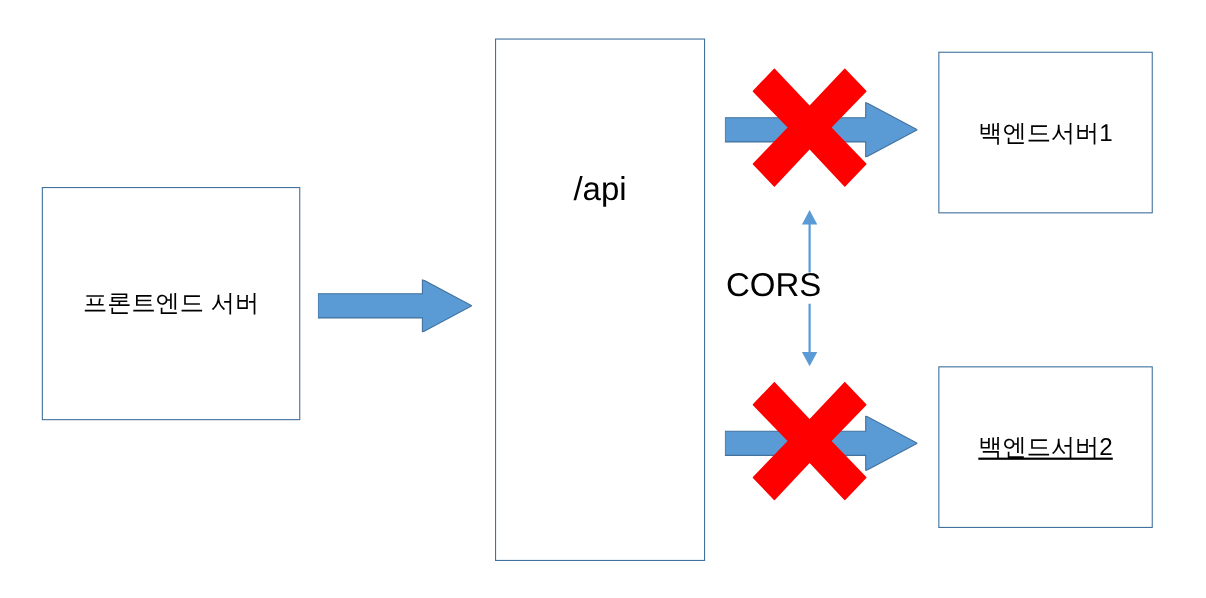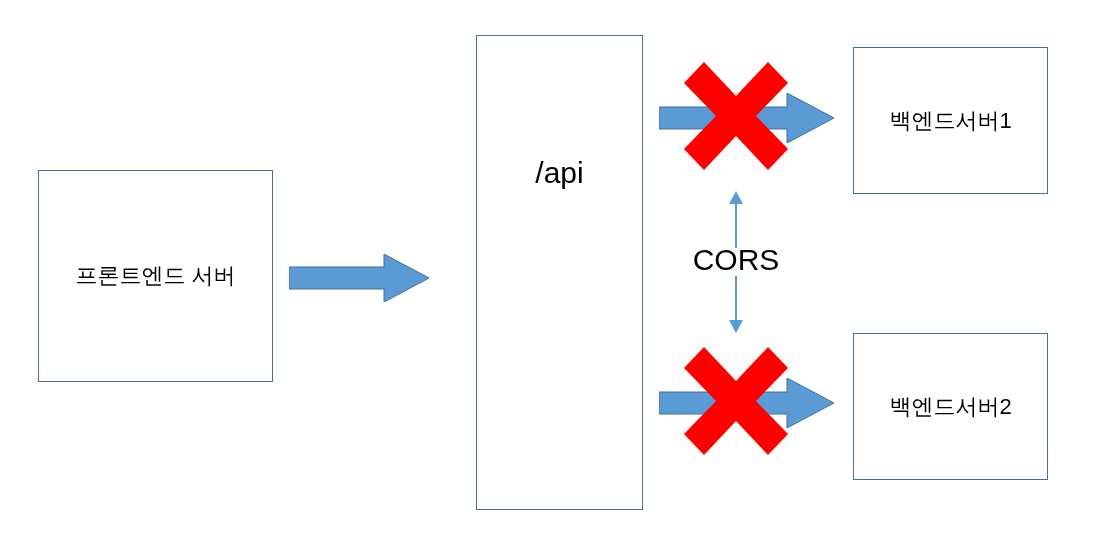--- a/index.html
+++ b/index.html
@@ -35,23 +35,23 @@
   }
   
   #frontend-box {
     left: 38px;
     top: 170px;
     width: 235px;
     height: 212px;
   }
   
   #gateway-box {
-    left: 476px;
+    left: 450px;
     top: 35px;
-    width: 167px;
+    width: 191px;
     height: 475px;
     display: block;
   }
   .route-label {
     position: absolute;
     left: 0;
     width: 100%;
     text-align: center;
     color: #000000;
     font-size: 30px;
@@ -68,20 +68,21 @@
     left: 853px;
     top: 47px;
     width: 195px;
     height: 147px;
   }
   #backend2-box {
     left: 853px;
     top: 333px;
     width: 195px;
     height: 147px;
+    text-decoration: underline;
   }
   
   .block-arrow {
     position: absolute;
     display: block;
   }
   #arrow-frontend-gateway {
     left: 289px;
     top: 254px;
     width: 140px;
@@ -129,21 +130,20 @@
     left: 722px;
     top: 276px;
     width: 28px;
     height: 58px;
   }
   #cors-label {
     position: absolute;
     left: 660px;
     top: 243px;
     width: 152px;
-    text-align: center;
     font-size: 30px;
     color: #000000;
     white-space: nowrap;
   }
 </style>
 </head>
 <body>
 
 <div id="canvas">
 

